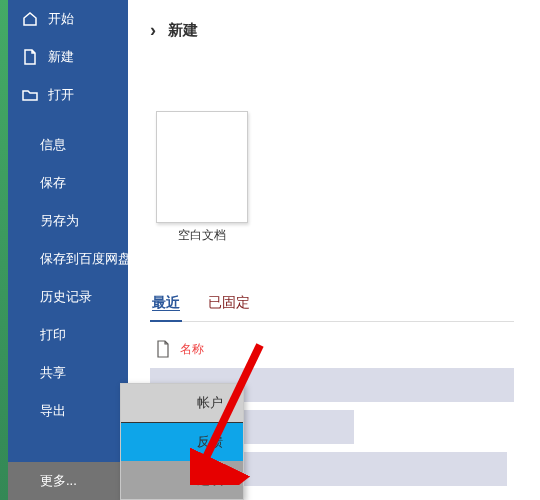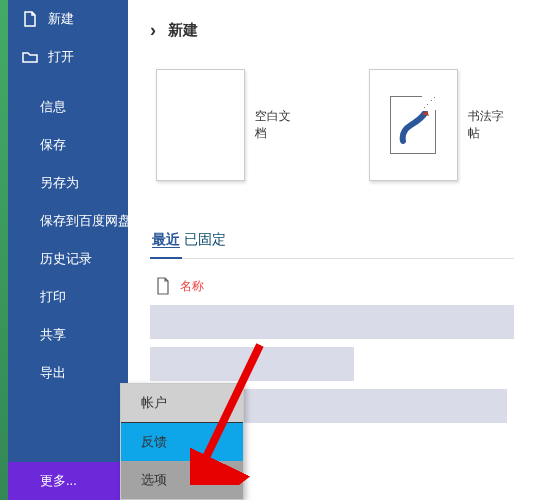--- a/index.html
+++ b/index.html
@@ -4,74 +4,82 @@
 <style>
 * { margin: 0; padding: 0; box-sizing: border-box; font-family: "Microsoft YaHei", "Segoe UI", sans-serif; }
 body { width: 540px; height: 500px; overflow: hidden; background: #fff; position: relative; }
 .app { display: flex; width: 100%; height: 100%; }
 
 
 .sidebar { width: 120px; background: #2b579a; color: #fff; display: flex; flex-direction: column; font-size: 13px; }
 .sidebar-item { display: flex; align-items: center; gap: 10px; padding: 10px 14px; cursor: pointer; white-space: nowrap; }
 .sidebar-item.primary { padding: 10px 14px; }
 .sidebar-item.secondary { padding: 10px 14px 10px 32px; }
-.sidebar-item.more { background: #6d28d9; margin-top: auto; }
+.sidebar-item.more { background: #737373; margin-top: auto; }
 .sidebar .icon { width: 16px; height: 16px; display: inline-flex; align-items: center; justify-content: center; }
 .sidebar .icon svg { stroke: #fff; fill: none; stroke-width: 1.5; }
 
 
 .edge { width: 8px; background: linear-gradient(#4a6, #385); }
 
 
 .main { flex: 1; background: #fff; padding: 20px 26px 0 22px; position: relative; overflow: hidden; }
 .page-title { display: flex; align-items: center; gap: 12px; font-size: 15px; font-weight: 600; color: #333; margin-bottom: 28px; }
 .page-title .arrow { font-size: 18px; color: #333; }
 
 
 .templates { display: flex; gap: 68px; margin-left: 6px; margin-bottom: 50px; }
-.tpl { display: flex; flex-direction: row; align-items: center; gap: 10px; cursor: pointer; }
+.tpl { display: flex; flex-direction: column; align-items: center; gap: 4px; cursor: pointer; margin-top: 42px; }
 .tpl-thumb { width: 92px; height: 112px; border: 1px solid #ccc; background: #fff; display: flex; align-items: center; justify-content: center; box-shadow: 1px 2px 3px rgba(0,0,0,0.15); }
 .tpl-thumb.calligraphy { position: relative; }
 .tpl-thumb.calligraphy .pageicon { width: 46px; height: 58px; border: 1px solid #777; position: relative; background: #fff; }
 .tpl-thumb.calligraphy .corner { position: absolute; top: -1px; right: -1px; width: 14px; height: 14px; background: linear-gradient(135deg, #fff 48%, #777 50%, #fff 50%); }
 .tpl-thumb.calligraphy .brush { position: absolute; left: 8px; top: 14px; width: 30px; height: 34px; }
 .tpl-label { font-size: 12px; color: #333; }
 
 
-.tabs { display: flex; border-bottom: 1px solid #ddd; margin-bottom: 12px; margin-top: 8px; }
-.tab { padding: 0 2px 8px 2px; font-size: 14px; color: #0c4a6e; cursor: pointer; }
+.tabs { display: flex; gap: 24px; border-bottom: 1px solid #ddd; margin-bottom: 12px; margin-top: 8px; }
+.tab { padding: 0 2px 8px 2px; font-size: 14px; color: #7f1d1d; cursor: pointer; }
 .tab.active { color: #2b579a; font-weight: 700; border-bottom: 2px solid #2b579a; margin-bottom: -1px; text-decoration: underline; text-underline-offset: 3px; }
 
 
 .list-header { display: flex; align-items: center; gap: 10px; padding: 6px 2px 10px 6px; color: #ef4444; font-size: 12px; }
 .list-header .icon { width: 14px; height: 18px; }
 
 
 .row { height: 34px; background: #d9dbe8; margin-bottom: 8px; }
 .row.r2 { width: 56%; }
 .row.r3 { width: 98%; }
 
 
-.popup { position: absolute; left: 120px; bottom: 0; width: 124px; background: #fff; border: 1px solid #c8c8c8; box-shadow: 2px 2px 6px rgba(0,0,0,0.25); z-index: 10; }
+.popup { position: absolute; left: 120px; bottom: 0; width: 124px; background: #fff; border: 1px solid #c8c8c8; box-shadow: 2px 2px 6px rgba(0,0,0,0.25); z-index: 10; text-align: right; }
 .popup-item { padding: 10px 20px; font-size: 13px; color: #333; cursor: pointer; background: #0ea5e9; }
 .popup-item.account { background: #d0d0d0; border-bottom: 1px solid #333; }
 .popup-item.options { background: #a3a3a3; }
 
 
 .arrow-anno { position: absolute; left: 190px; top: 335px; z-index: 20; pointer-events: none; }
 </style>
 </head>
 <body>
 
 <div class="app">
 
   <div class="edge"></div>
 
   <nav class="sidebar">
 
+    <div class="sidebar-item primary">
+      <span class="icon">
+        <svg viewBox="0 0 16 16">
+            <path d="M2 7 L8 2 L14 7 V14 H2 Z"></path>
+          </svg>
+      </span>
+      <span>开始</span>
+    </div>
 
     <div class="sidebar-item primary">
       <span class="icon">
         <svg viewBox="0 0 16 16">
             <path d="M3 1 H10 L13 4 V15 H3 Z M10 1 V4 H13"></path>
           </svg>
       </span>
       <span>新建</span>
     </div>
 
@@ -121,32 +129,20 @@
     <div class="page-title">
       <span class="arrow">›</span>
       <span>新建</span>
     </div>
 
     <div class="templates">
       <div class="tpl">
         <div class="tpl-thumb"></div>
         <span class="tpl-label">空白文档</span>
       </div>
-      <div class="tpl">
-        <div class="tpl-thumb calligraphy">
-          <div class="pageicon">
-            <div class="corner"></div>
-            <svg class="brush" viewBox="0 0 30 34">
-              <path d="M4 30 Q2 20 12 14 Q22 8 26 2" stroke="#2b579a" stroke-width="6" fill="none" stroke-linecap="round"></path>
-              <path d="M23 3 L28 0 L30 5 Z" fill="#c0392b"></path>
-            </svg>
-          </div>
-        </div>
-        <span class="tpl-label">书法字帖</span>
-      </div>
     </div>
 
     <div class="tabs">
       <div class="tab active">最近</div>
       <div class="tab">已固定</div>
     </div>
 
     <div class="list-header">
       <span class="icon">
         <svg viewBox="0 0 14 18" stroke="#605e5c" fill="none" stroke-width="1.2">

